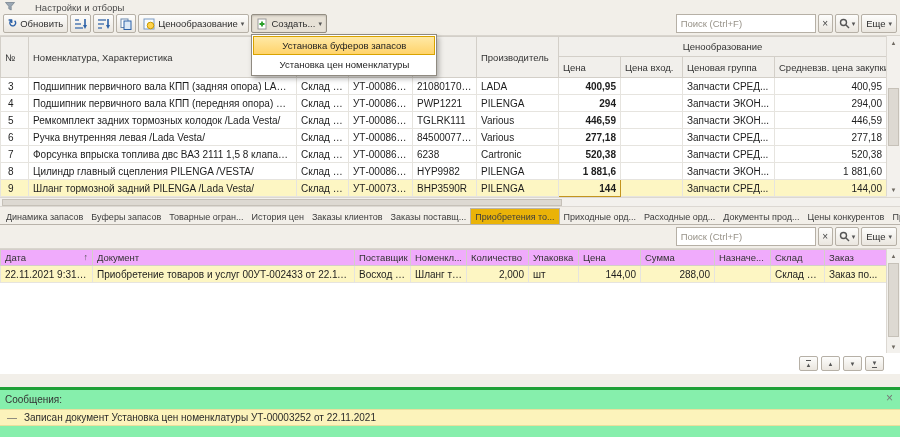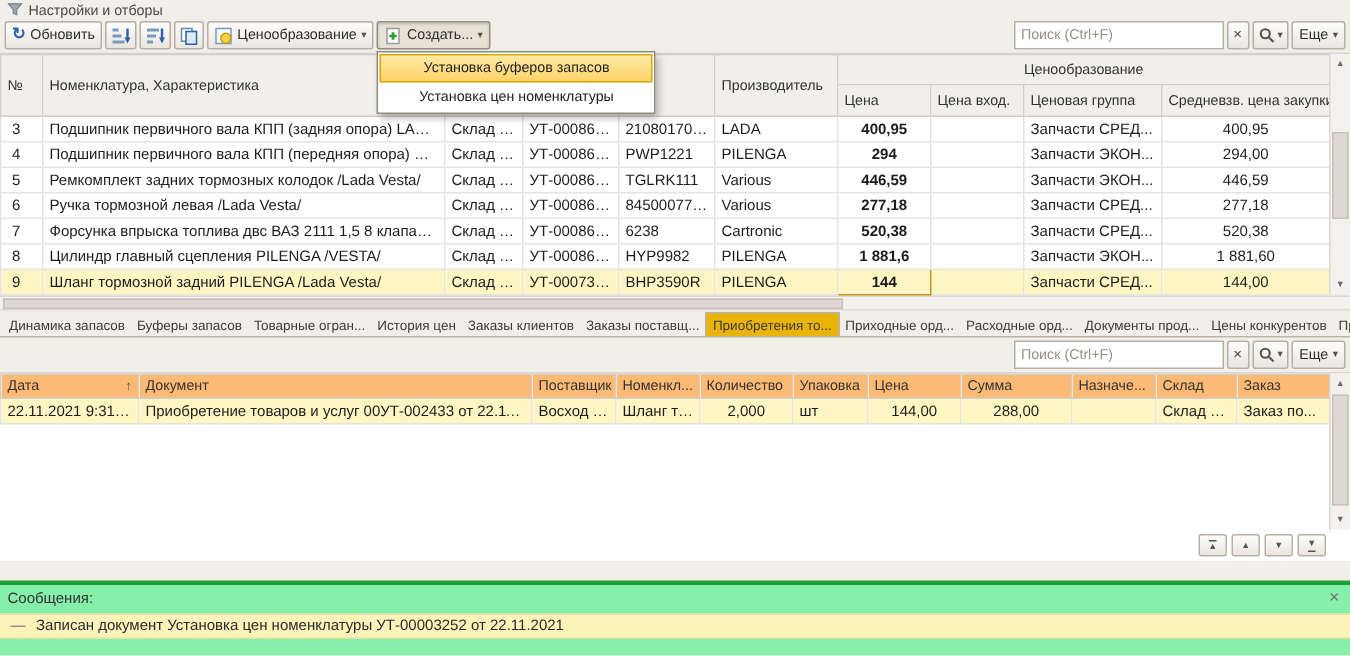--- a/index.html
+++ b/index.html
@@ -1,20 +1,20 @@
 <!DOCTYPE html>
 <html><head>
 <meta charset="utf-8">
 <style>
   *{margin:0;padding:0;box-sizing:border-box}
   html,body{width:900px;height:437px;overflow:hidden}
   body{position:relative;font-family:"Liberation Sans",sans-serif;font-size:11px;color:#222;background:#f2efe9}
 
   
-  .settings-bar{position:absolute;top:0;left:0;right:0;height:13px;display:flex;align-items:flex-start;gap:4px;padding:2px 5px 0;font-size:9.5px;color:#4a4a4a}
+  .settings-bar{position:absolute;top:0;left:0;right:0;height:13px;display:flex;align-items:flex-start;gap:20px;padding:2px 5px 0;font-size:9.5px;color:#4a4a4a}
 
   
   .toolbar{position:absolute;top:13px;left:0;right:0;height:21px;display:flex;align-items:center;gap:2px;padding:0 3px;z-index:20}
   .btn{position:relative;height:19px;display:inline-flex;align-items:center;gap:3px;padding:0 4px;background:linear-gradient(#fdfdfc,#eae6df);border:1px solid #b6b0a6;border-radius:2px;font-size:9.5px;color:#2e2e2e;white-space:nowrap;cursor:default}
   .btn.pressed{background:#e7e1d6;border-color:#948e83;box-shadow:inset 0 1px 2px rgba(0,0,0,.18)}
   .caret{font-size:7px;color:#555;line-height:1}
   .refresh-glyph{color:#2d62a8;font-weight:bold;font-size:11px;line-height:1}
   .right-group{margin-left:auto;display:flex;align-items:flex-end;gap:2px}
   .search{width:140px;height:19px;background:#fff;border:1px solid #b6b0a6;display:flex;align-items:center;padding:0 4px}
   .search input{width:100%;border:0;outline:0;font-family:inherit;font-size:9.5px;color:#222;background:transparent}
@@ -29,21 +29,21 @@
   
   .grid{position:absolute;top:35px;left:0;width:900px;height:161px;background:#fff;border-top:1px solid #d9d5ce;z-index:1}
   table{border-collapse:collapse;table-layout:fixed}
   .tbl{width:886px}
   .tbl th{background:#f1efeb;border:1px solid #d3cfc8;font-weight:normal;font-size:9.5px;color:#333;text-align:left;padding:0 4px;white-space:nowrap;overflow:hidden}
   .tbl thead tr.h1 th{height:20px}
   .tbl thead tr.h2 th{height:21px}
   .tbl th.grp{text-align:center}
   .tbl td{height:17px;border:1px solid #e6e4df;border-top:0;padding:0 4px;font-size:10px;white-space:nowrap;overflow:hidden;text-overflow:ellipsis;color:#1d1d1d;background:#fff}
   .tbl td.num{padding-left:7px}
-  td.r{text-align:center}
+  td.r{text-align:right}
   td.b{font-weight:bold}
   tr.sel td{background:#fdf6c3}
   td.editcell{background:#fbdf93;border:1px solid #c3941f;font-weight:bold}
 
   
   .vscroll{position:absolute;top:0;right:0;width:14px;height:100%;background:#f3f1ed;border-left:1px solid #dcd8d2}
   .vs-btn{height:13px;display:flex;align-items:center;justify-content:center;font-size:6px;color:#6f6a62}
   .vs-thumb{position:absolute;left:1px;right:1px;background:#ddd9d2;border:1px solid #c6c1b8}
   .hscroll{position:absolute;top:197px;left:0;width:900px;height:10px;background:#f3f1ed;border-top:1px solid #dcd8d2;border-bottom:1px solid #dcd8d2}
   .hs-thumb{position:absolute;top:1px;left:2px;width:560px;height:7px;background:#ddd9d2;border:1px solid #c6c1b8}
@@ -52,21 +52,21 @@
   .tabs{position:absolute;top:208px;left:0;right:0;height:17px;display:flex;align-items:flex-end;padding:0 2px;border-bottom:1px solid #b9b3aa;white-space:nowrap;overflow:hidden}
   .tab{height:14px;line-height:14px;padding:0 4px;font-size:9px;color:#3c3c3c}
   .tab.active{height:17px;line-height:16px;background:#eab308;border:1px solid #b9b3aa;border-bottom:1px solid #fff;margin-bottom:-1px}
 
   
   .sub-toolbar{position:absolute;top:226px;left:0;right:0;height:21px;display:flex;align-items:center;padding:0 3px}
 
   
   .subgrid{position:absolute;top:248px;left:0;width:900px;height:126px;background:#fff;border-top:1px solid #d9d5ce}
   .subtbl{width:886px}
-  .subtbl th{background:#fdba74;border:1px solid #d3cfc8;font-weight:normal;font-size:9.5px;color:#333;text-align:left;padding:0 4px;height:16px;white-space:nowrap;overflow:hidden}
+  .subtbl th{background:#f0abfc;border:1px solid #d3cfc8;font-weight:normal;font-size:9.5px;color:#333;text-align:left;padding:0 4px;height:16px;white-space:nowrap;overflow:hidden}
   .subtbl td{height:17px;border:1px solid #e6e4df;border-top:0;padding:0 4px;font-size:10px;white-space:nowrap;overflow:hidden;text-overflow:ellipsis;color:#1d1d1d;background:#fff}
   .sort-arrow{float:right;color:#555;font-size:9px}
   .nav-row{position:absolute;bottom:3px;right:16px;display:flex;gap:3px}
   .nav-btn{width:19px;height:15px;display:inline-flex;align-items:center;justify-content:center;background:linear-gradient(#fdfdfc,#eae6df);border:1px solid #b6b0a6;border-radius:2px}
   .navglyph{font-size:6px;color:#555;line-height:1}
   .bar-t{border-top:1px solid #555;padding-top:1px}
   .bar-b{border-bottom:1px solid #555;padding-bottom:1px}
 
   
   .green-line{position:absolute;top:387px;left:0;width:900px;height:3px;background:#1fa037}
@@ -220,21 +220,21 @@
         <td>УТ-00086455</td>
         <td>TGLRK111</td>
         <td>Various</td>
         <td class="r b">446,59</td>
         <td class="r"></td>
         <td>Запчасти ЭКОН...</td>
         <td class="r">446,59</td>
       </tr>
       <tr>
         <td class="num">6</td>
-        <td>Ручка тормозной левая /Lada Vesta/</td>
+        <td>Ручка внутренняя левая /Lada Vesta/</td>
         <td>Склад М3</td>
         <td>УТ-00086464</td>
         <td>8450007743</td>
         <td>Various</td>
         <td class="r b">277,18</td>
         <td class="r"></td>
         <td>Запчасти СРЕД...</td>
         <td class="r">277,18</td>
       </tr>
       <tr>

